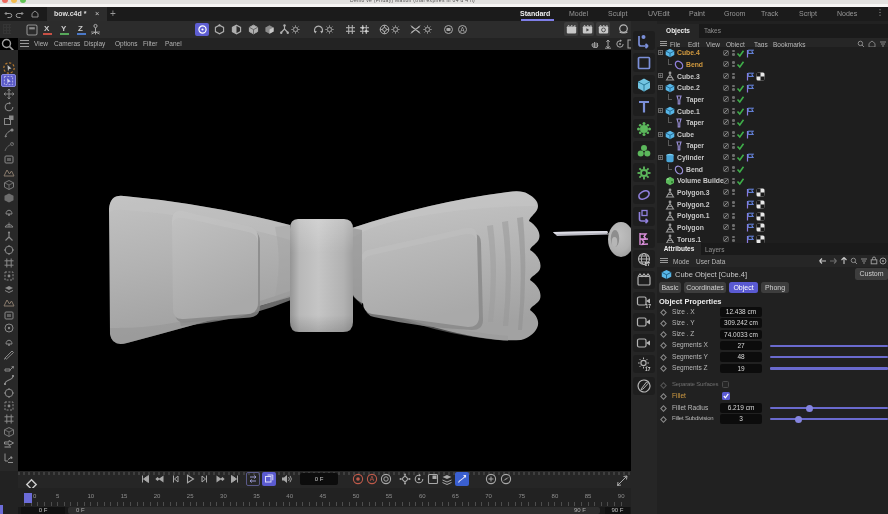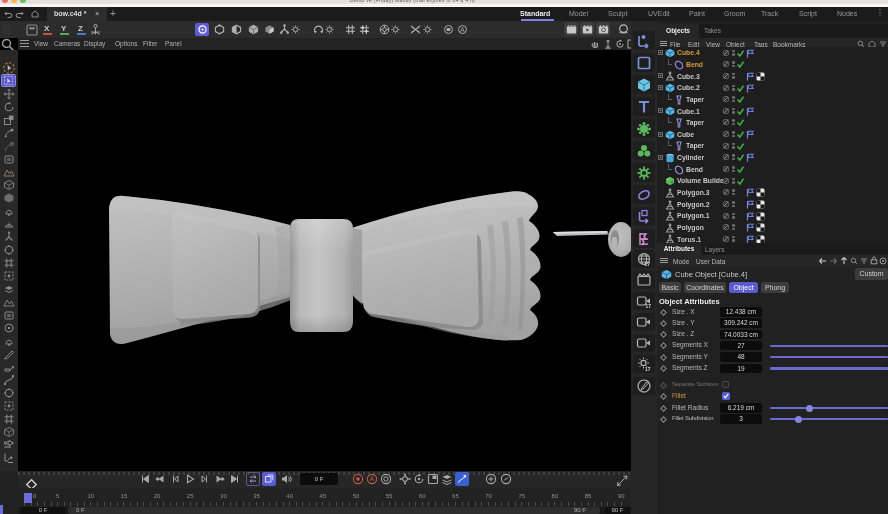--- a/index.html
+++ b/index.html
@@ -883,21 +883,21 @@
  <svg class="abs" style="left:4px;top:26px" width="11" height="11" viewBox="0 0 10 10">
       <path d="M5 0.8 L9.3 3 V7 L5 9.2 L0.7 7 V3Z" fill="#58b7e8"></path>
       <path d="M0.7 3 L5 5.2 L9.3 3 M5 5.2 V9.2" stroke="#1a5a80" stroke-width="0.8" fill="none"></path>
     </svg>
  <div class="abs" style="left:18px;top:27px;color:#c8c8c8;font-size:7.5px;">Cube Object [Cube.4]</div>
  <div class="abs" style="left:198px;top:24.5px;width:33px;height:12px;background:#3d3d3d;border-radius:2.5px;color:#d0d0d0;font-size:7px;line-height:12px;text-align:center;">Custom</div>
  <div class="abs" style="left:2px;top:39px;width:22px;height:11px;background:#3d3d3d;border-radius:2.5px;color:#d0d0d0;font-size:7px;line-height:11px;text-align:center;">Basic</div>
  <div class="abs" style="left:27px;top:39px;width:42px;height:11px;background:#3d3d3d;border-radius:2.5px;color:#d0d0d0;font-size:7px;line-height:11px;text-align:center;">Coordinates</div>
  <div class="abs" style="left:72px;top:39px;width:29px;height:11px;background:#5a5ad2;border-radius:2.5px;color:#fff;font-size:7px;line-height:11px;text-align:center;">Object</div>
  <div class="abs" style="left:104px;top:39px;width:28px;height:11px;background:#3d3d3d;border-radius:2.5px;color:#d0d0d0;font-size:7px;line-height:11px;text-align:center;">Phong</div>
- <div class="abs" style="left:2px;top:54px;color:#ededed;font-size:7.5px;font-weight:bold;">Object Attributes</div>
+ <div class="abs" style="left:2px;top:54px;color:#ededed;font-size:7.5px;font-weight:bold;">Object Properties</div>
  <svg class="abs" style="left:3px;top:65.5px" width="7" height="7" viewBox="0 0 7 7">
       <rect x="1.6" y="1.6" width="3.8" height="3.8" fill="none" stroke="#8a8a8a" stroke-width="1" transform="rotate(45 3.5 3.5)"></rect>
     </svg>
  <div class="abs" style="left:15px;top:64.5px;color:#b8b8b8;font-size:6.6px;">Size . X</div>
  <div class="abs" style="left:63px;top:64.0px;width:42px;height:9.5px;background:#0c0c0c;border-radius:2px;color:#dadada;font-size:6.5px;line-height:9.5px;text-align:center;">12.438 cm</div>
  <svg class="abs" style="left:3px;top:76.8px" width="7" height="7" viewBox="0 0 7 7">
       <rect x="1.6" y="1.6" width="3.8" height="3.8" fill="none" stroke="#8a8a8a" stroke-width="1" transform="rotate(45 3.5 3.5)"></rect>
     </svg>
  <div class="abs" style="left:15px;top:75.8px;color:#b8b8b8;font-size:6.6px;">Size . Y</div>
  <div class="abs" style="left:63px;top:75.3px;width:42px;height:9.5px;background:#0c0c0c;border-radius:2px;color:#dadada;font-size:6.5px;line-height:9.5px;text-align:center;">309.242 cm</div>

